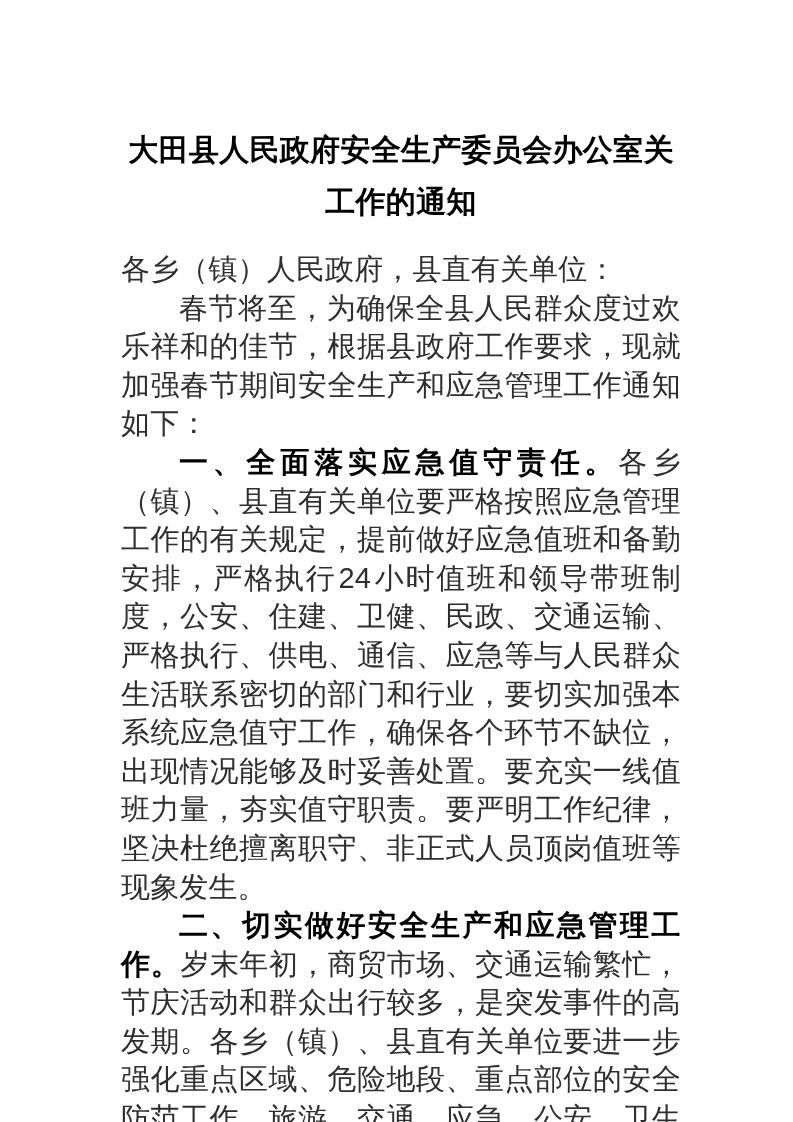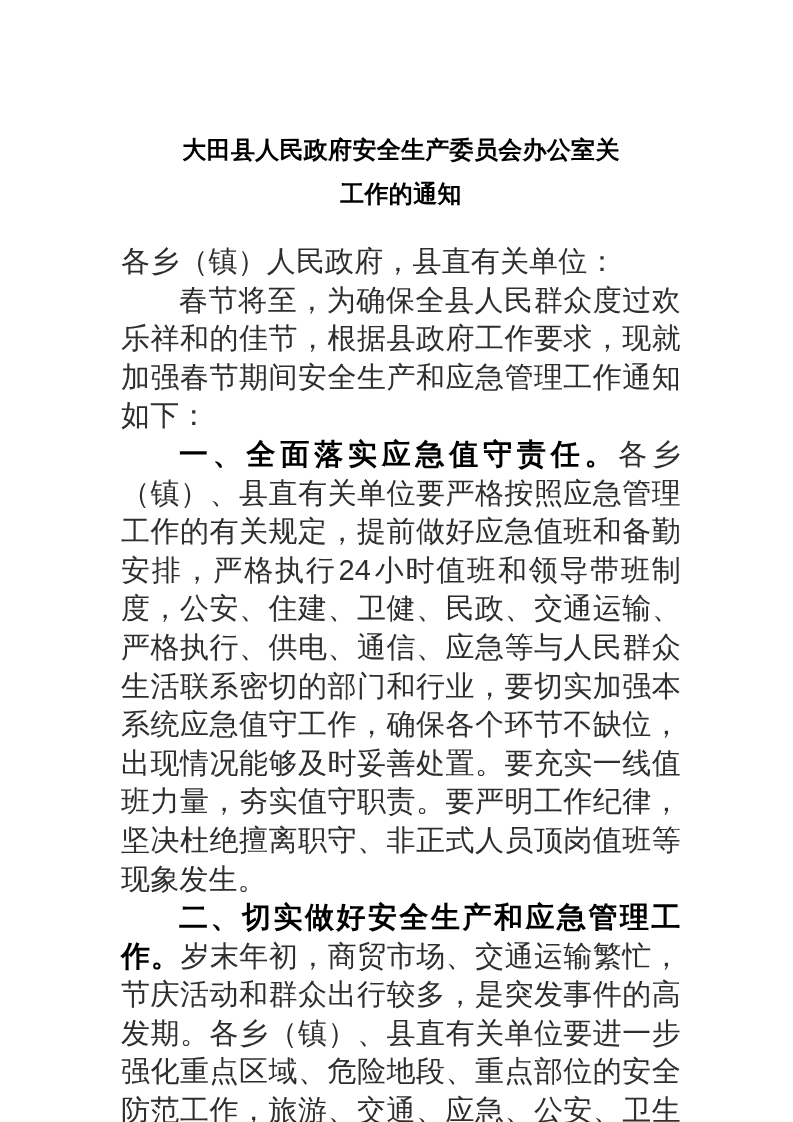--- a/index.html
+++ b/index.html
@@ -30,31 +30,32 @@
     width: 560px;
   }
 
   
   .doc-title {
     margin: 0;
     padding-top: 128px;
     text-align: center;
     font-family: "DejaVu Sans", "Liberation Sans", sans-serif;
     font-weight: 700;
-    font-size: 24px;
+    font-size: 30px;
     line-height: 44px;
     letter-spacing: 0.3px;
     color: #000000;
   }
   .title-line {
     display: block;
     white-space: nowrap;
   }
   .title-line.last {
     letter-spacing: 0.3px;
+    margin-top: 8px;
   }
 
   
   .body-block {
     margin: 0;
     padding-top: 26px;
   }
 
   .para {
     margin: 0;

